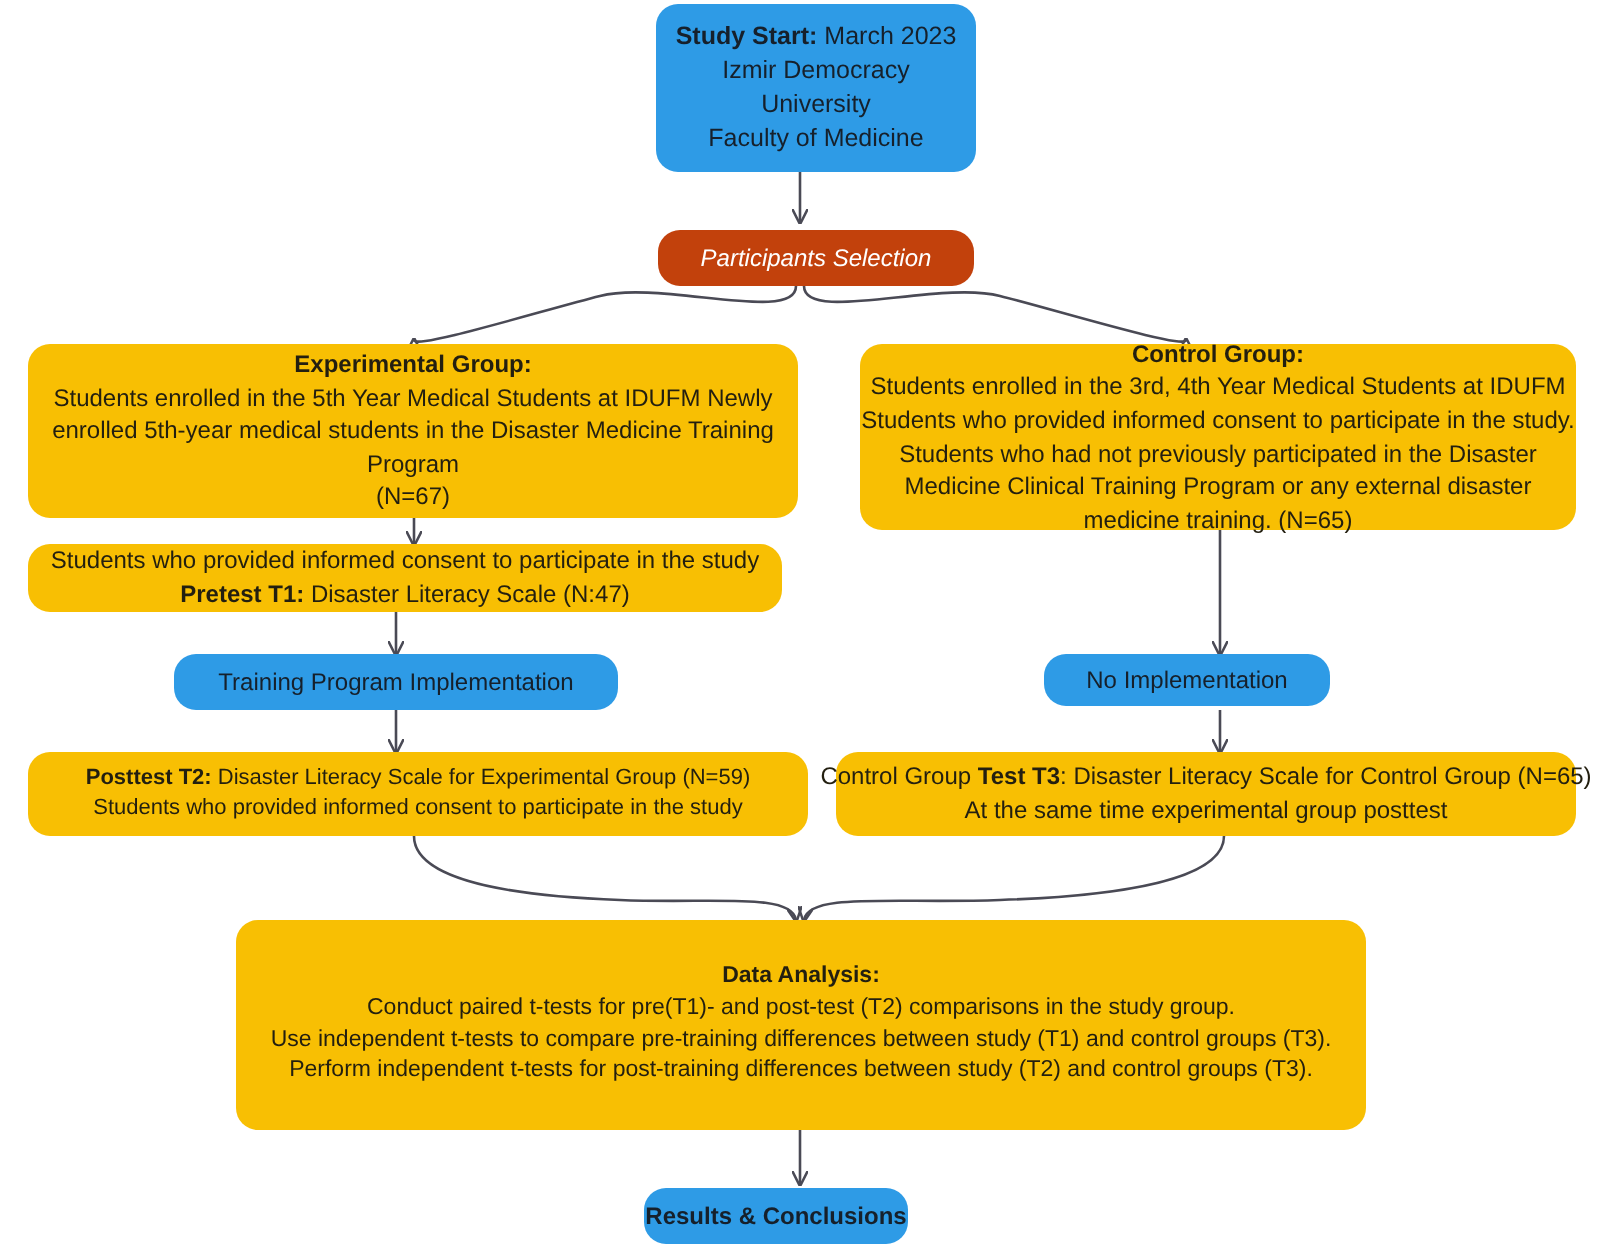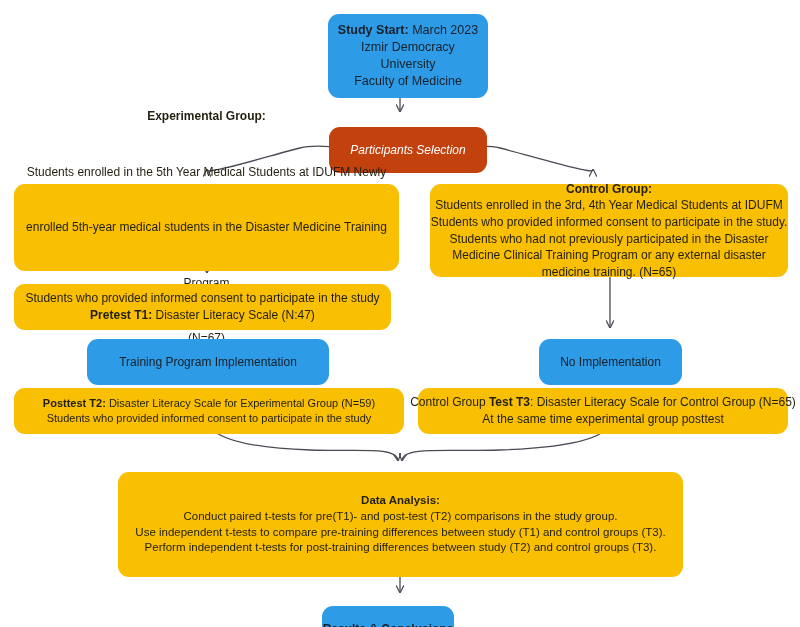--- a/index.html
+++ b/index.html
@@ -31,23 +31,22 @@
     position: absolute;
     box-sizing: border-box;
     display: flex;
     flex-direction: column;
     align-items: center;
     justify-content: center;
     text-align: center;
     border-radius: 11px;
     color: #1d1d1d;
     line-height: 1.38;
-    padding: 23px 10px;
+    padding: 13px 10px;
     z-index: 2;
-    margin-top: 12px;
   }
   .node.blue {
     background: #2E9BE6;
     color: #16202b;
   }
   .node.blue.bolded {
     font-weight: bold;
   }
   .node.yellow {
     background: #F8BF03;
@@ -107,21 +106,21 @@
     </span>
     <span class="ln">Izmir Democracy</span>
     <span class="ln">University</span>
     <span class="ln">Faculty of Medicine</span>
   </div>
 
   <div class="node coral" style="left:329px; top:115px; width:158px; height:28px; font-size:12px;">
     <span class="ln">Participants Selection</span>
   </div>
 
-  <div class="node yellow" style="left:14px; top:172px; width:385px; height:87px; font-size:12px;gap:39px;">
+  <div class="node yellow" style="left:14px; top:172px; width:385px; height:87px; font-size:12px;">
     <span class="ln">
       <b>Experimental Group:</b>
     </span>
     <span class="ln">Students enrolled in the 5th Year Medical Students at IDUFM Newly</span>
     <span class="ln">enrolled 5th-year medical students in the Disaster Medicine Training</span>
     <span class="ln">Program</span>
     <span class="ln">(N=67)</span>
   </div>
 
   <div class="node yellow" style="left:430px; top:172px; width:358px; height:93px; font-size:12px;">
@@ -135,25 +134,25 @@
     <span class="ln">medicine training. (N=65)</span>
   </div>
 
   <div class="node yellow" style="left:14px; top:272px; width:377px; height:34px; font-size:12px;">
     <span class="ln">Students who provided informed consent to participate in the study</span>
     <span class="ln">
       <b>Pretest T1:</b><span> Disaster Literacy Scale (N:47)</span>
     </span>
   </div>
 
-  <div class="node blue" style="left:87px; top:327px; width:242px; height:28px; font-size:12px;">
+  <div class="node blue" style="left:87px; top:327px; width:222px; height:28px; font-size:12px;">
     <span class="ln">Training Program Implementation</span>
   </div>
 
-  <div class="node blue" style="left:539px; top:327px; width:143px; height:24px; font-size:12px;">
+  <div class="node blue" style="left:522px; top:327px; width:143px; height:24px; font-size:12px;">
     <span class="ln">No Implementation</span>
   </div>
 
   <div class="node yellow" style="left:14px; top:376px; width:390px; height:42px; font-size:11px;">
     <span class="ln">
       <b>Posttest T2:</b><span> Disaster Literacy Scale for Experimental Group (N=59)</span>
     </span>
     <span class="ln">Students who provided informed consent to participate in the study</span>
   </div>
 

